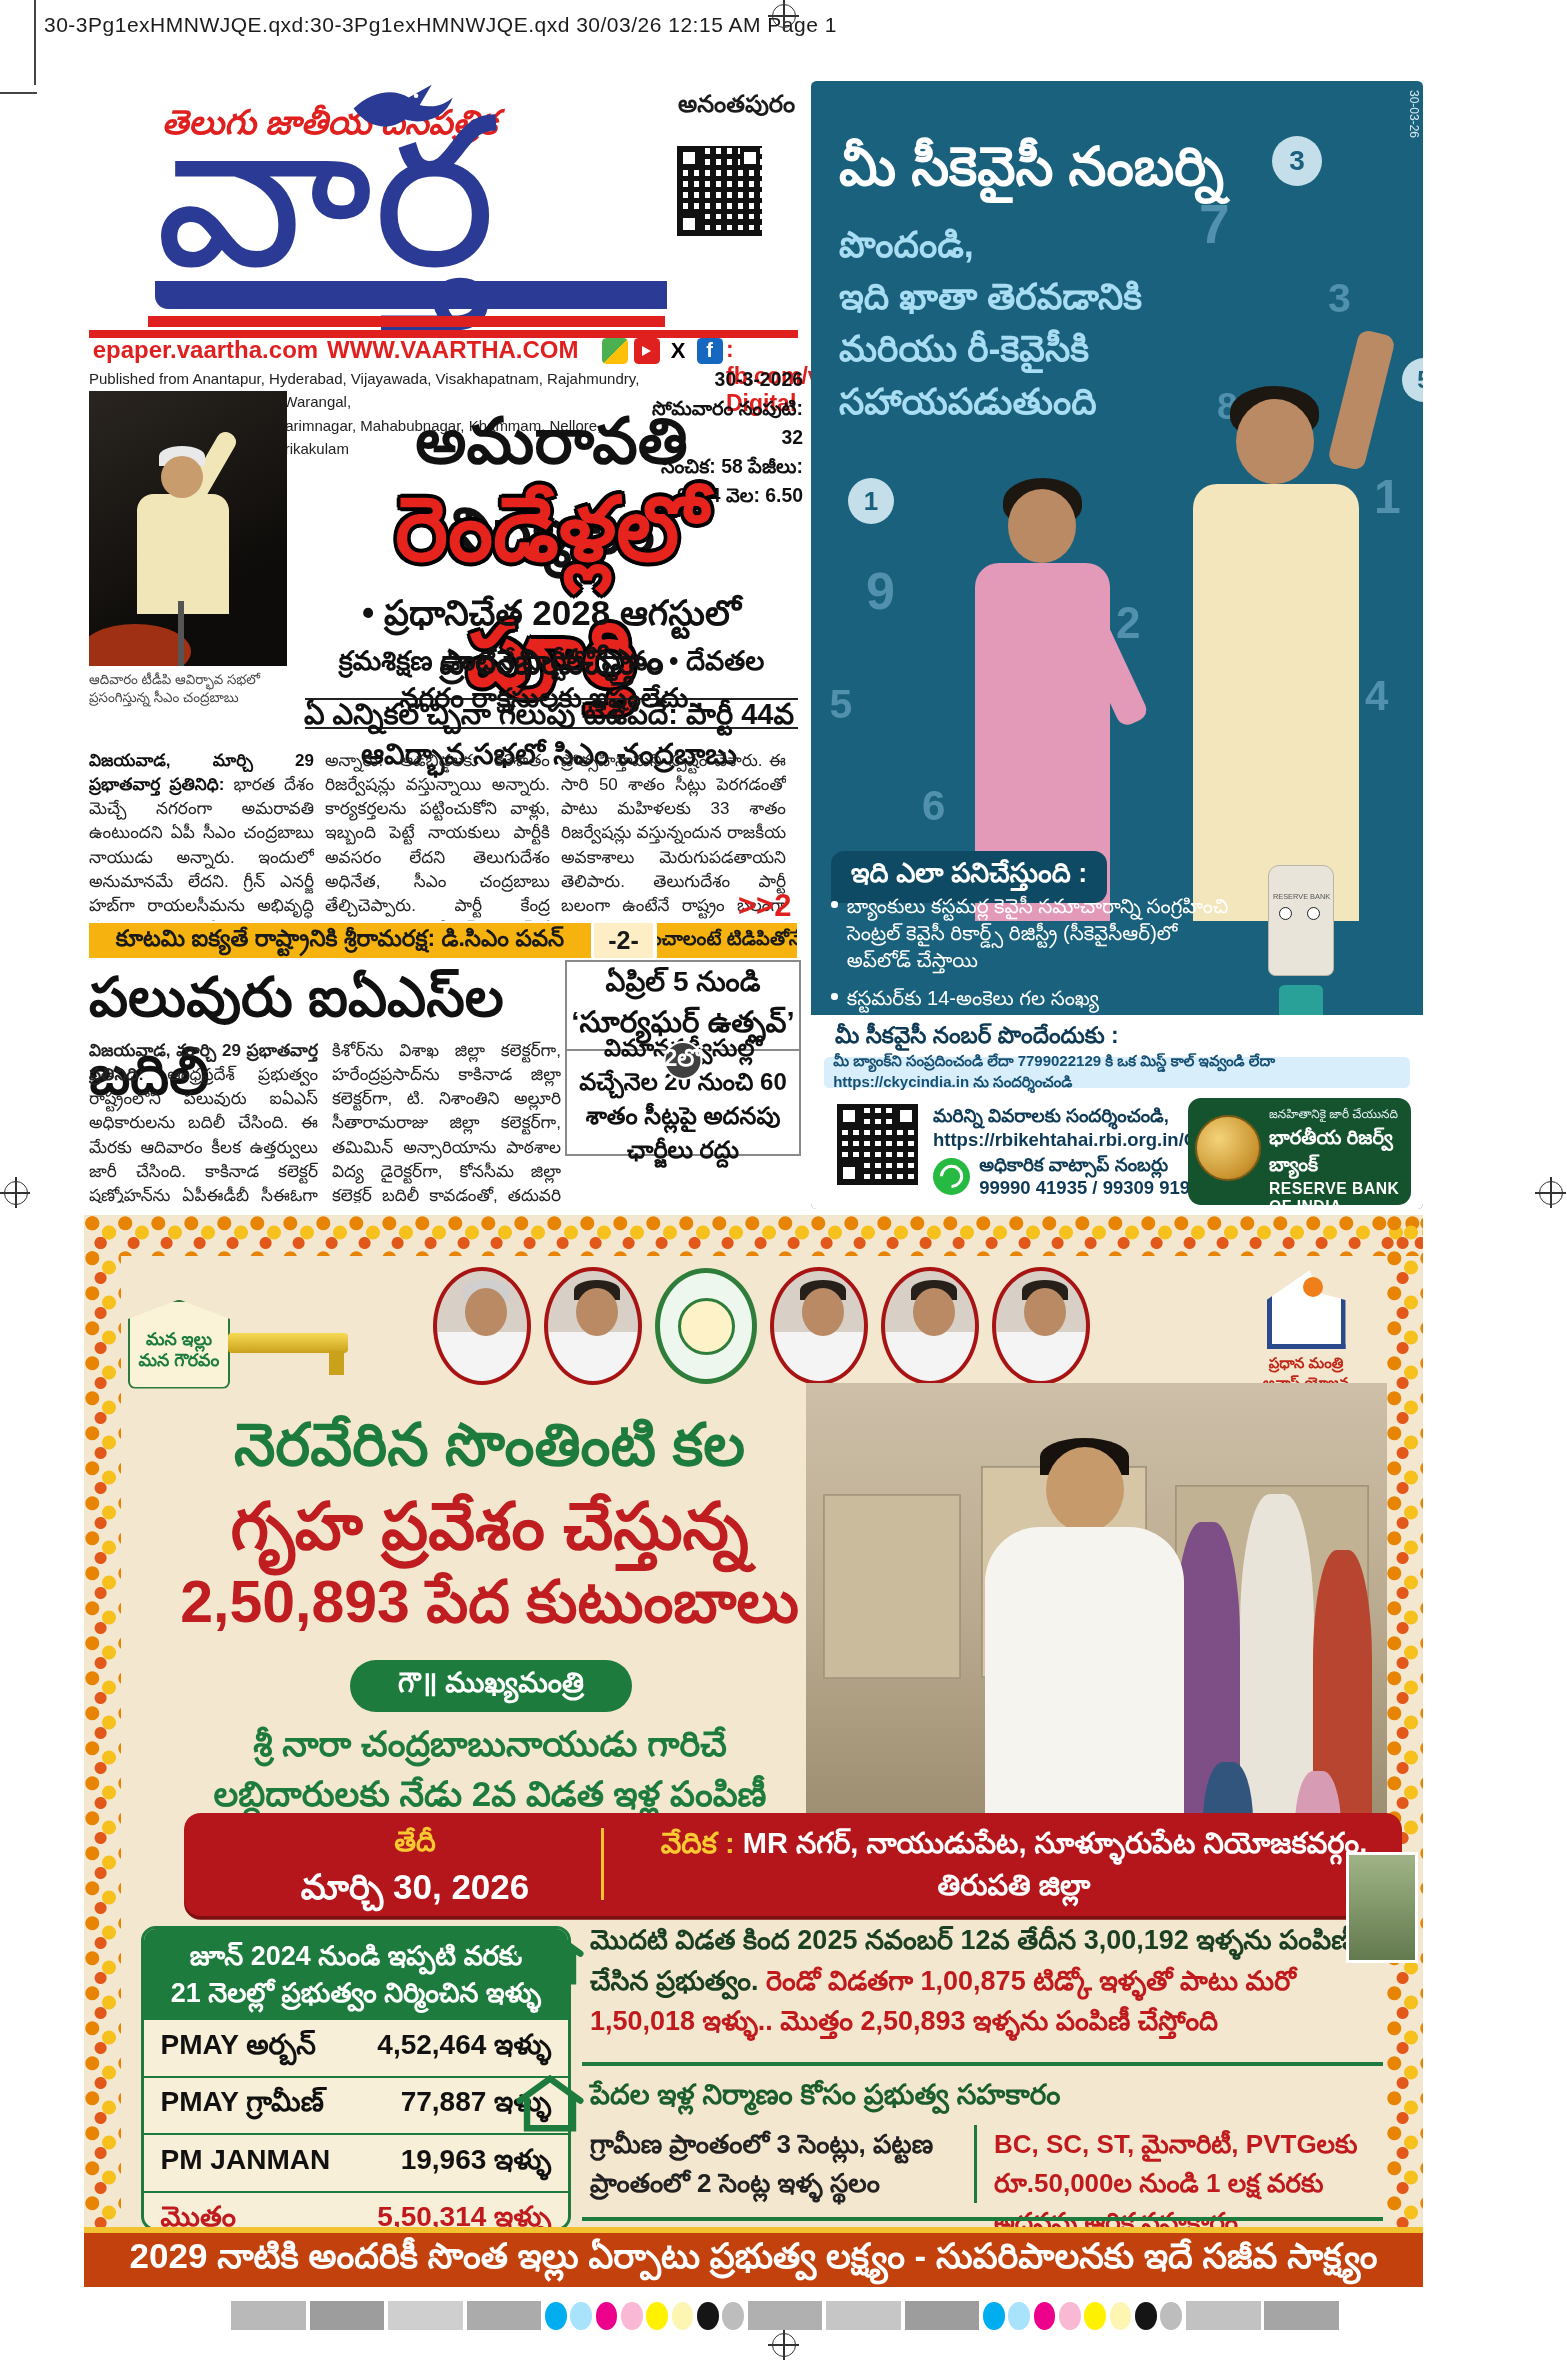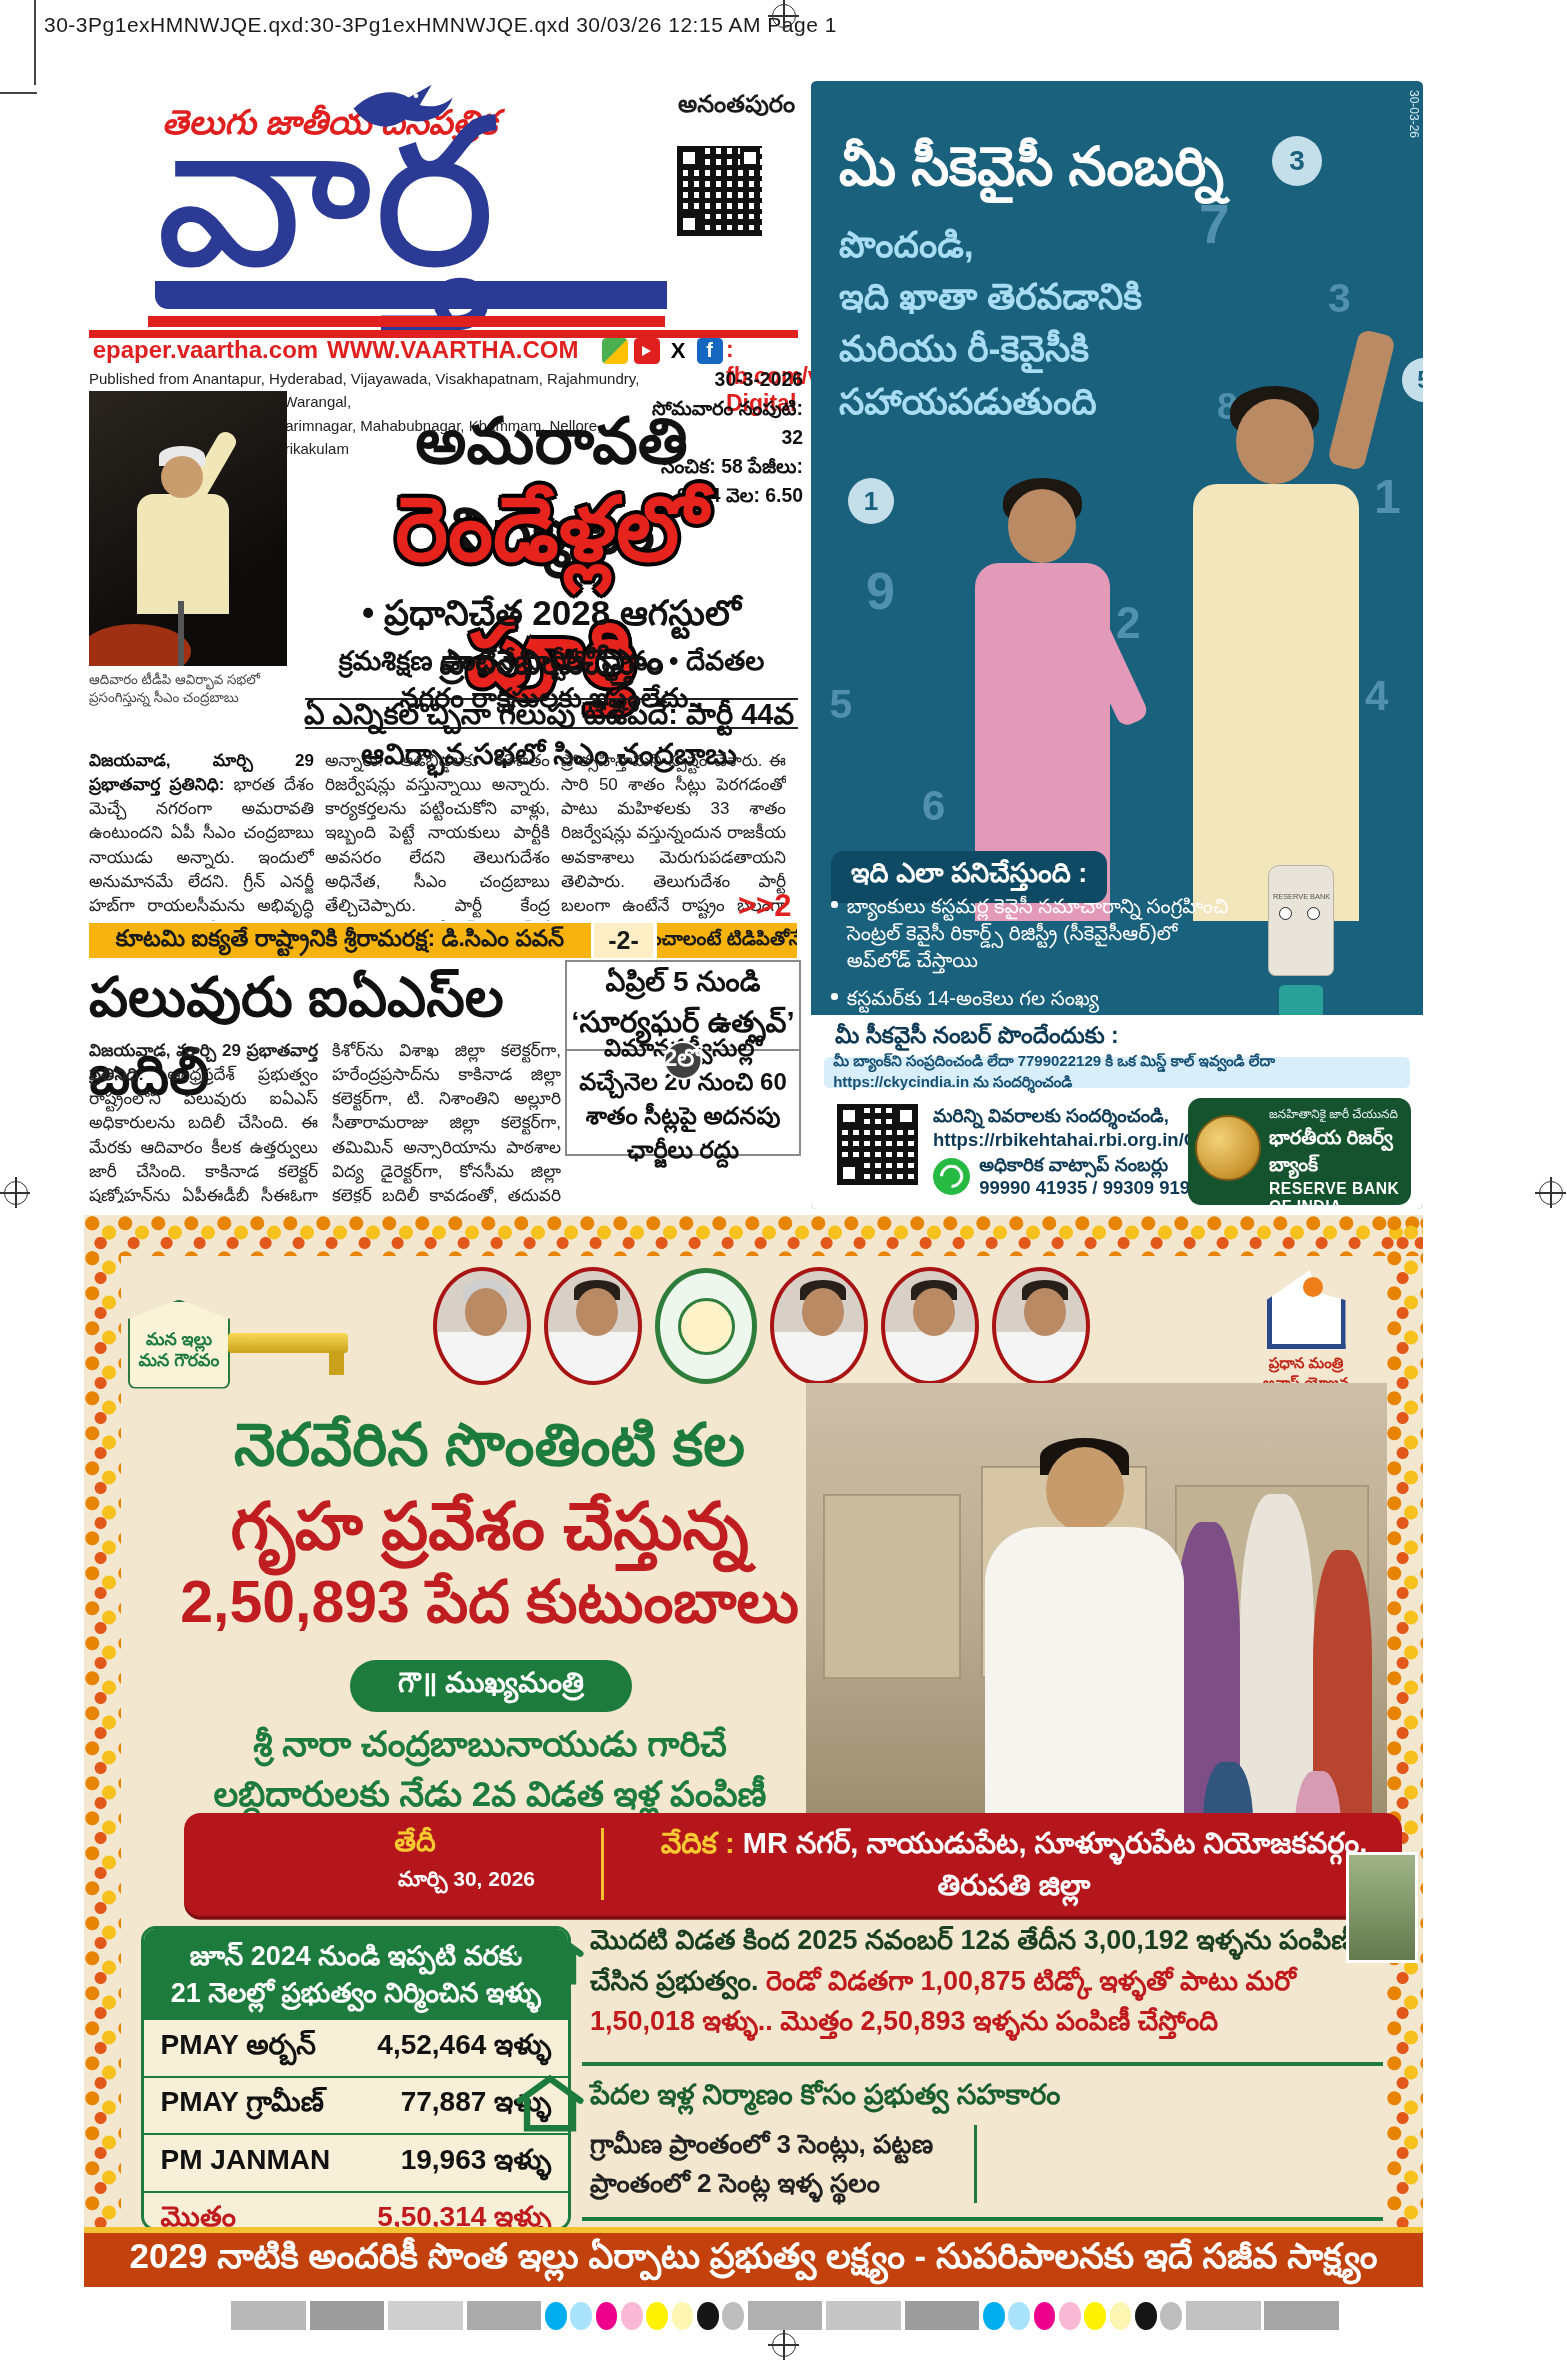--- a/index.html
+++ b/index.html
@@ -179,21 +179,21 @@
   .fam .f2 { left:65px; top:9.2px; width:74px; height:332px; background:#e8e4da; }
   .fam .f3 { left:138px; top:65px; width:59px; height:277px; background:#b8452f; }
   .fam .k1 { position:absolute; left:28px; top:277px; width:50px; height:148px; background:#31557d; border-radius:40% 40% 0 0; }
   .fam .k2 { position:absolute; left:120px; top:286px; width:46px; height:138px; background:#d89bb4; border-radius:40% 40% 0 0; }
 
   .banner { position:absolute; left:100px; top:598px; width:1218px; height:103px; background:#b5161b; border-radius:16.6px;
        box-shadow:0 3.7px 0 #7d0e11; }
   .banner .datecol { position:absolute; left:111px; top:13px; width:240px; text-align:center; }
   .banner .vline { position:absolute; left:417px; top:14.8px; width:2.8px; height:72px; background:#f2c230; }
   .banner .lab { color:#f8c931; font-size:28px; font-weight:bold; }
-  .banner .val { color:#fff; font-size:21px; font-weight:bold; margin-top:1.8px;text-align:right; }
+  .banner .val { color:#fff; font-size:35px; font-weight:bold; margin-top:1.8px; }
   .banner .venue { position:absolute; left:461px; top:9.2px; width:738px; text-align:center; font-size:29px; font-weight:bold; color:#fff; line-height:1.45; }
   .banner .venue .lab2 { color:#f8c931; }
 
   .htable { position:absolute; left:57px; top:711px; width:430px; height:305px; border:3.7px solid #1d7c3d; border-radius:14.8px; background:#f8efd8; overflow:hidden; }
   .htable .hed { background:#1d7c3d; color:#fff; text-align:center; font-size:27px; font-weight:bold; padding:9.2px 5.5px; line-height:1.35; }
   .htable .row { display:flex; justify-content:space-between; padding:8.3px 16.6px; border-bottom:2.8px solid #1d7c3d; font-size:28px; font-weight:bold; color:#111; }
   .htable .row:last-child { border-bottom:none; }
   .htable .tot { color:#c01a1d; }
 
   .houseicon { position:absolute; width:68px; height:59px; }
@@ -510,20 +510,21 @@
     </div>
     <div class="gdivider"></div>
     <div class="houseicon" style="left:432px;top:858px;">
       <svg viewBox="0 0 74 64">
           <path d="M4 30 L37 6 L70 30 M12 30 L12 60 L62 60 L62 30" fill="none" stroke="#1d7c3d" stroke-width="7" stroke-linecap="round"></path>
         </svg>
     </div>
     <div class="pt2-title">పేదల ఇళ్ల నిర్మాణం కోసం ప్రభుత్వ సహకారం</div>
     <div class="pt2-left">గ్రామీణ ప్రాంతంలో 3 సెంట్లు, పట్టణ ప్రాంతంలో 2 సెంట్ల ఇళ్ళ స్థలం</div>
     <div class="pt2-vline"></div>
+    <div class="pt2-right">BC, SC, ST, మైనారిటీ, PVTGలకు రూ.50,000ల నుండి 1 లక్ష వరకు అదనపు ఆర్థిక సహకారం</div>
     <div class="gunder"></div>
     <div class="smallphoto"></div>
 
     <div class="hstrip">2029 నాటికి అందరికీ సొంత ఇల్లు ఏర్పాటు ప్రభుత్వ లక్ష్యం - సుపరిపాలనకు ఇదే సజీవ సాక్ష్యం</div>
   </div>
 
   <div class="calrow">
     <div class="calbar" style="width:83px;background:#b9b9b9;"></div>
     <div class="calbar" style="width:83px;background:#9d9d9d;"></div>
     <div class="calbar" style="width:83px;background:#cfcfcf;"></div>

